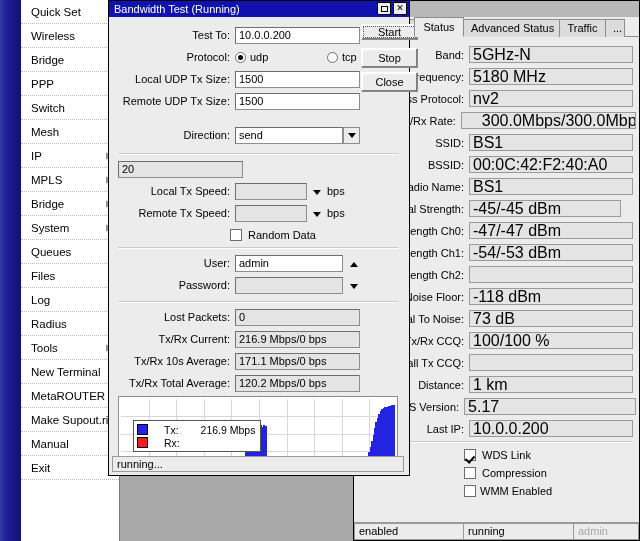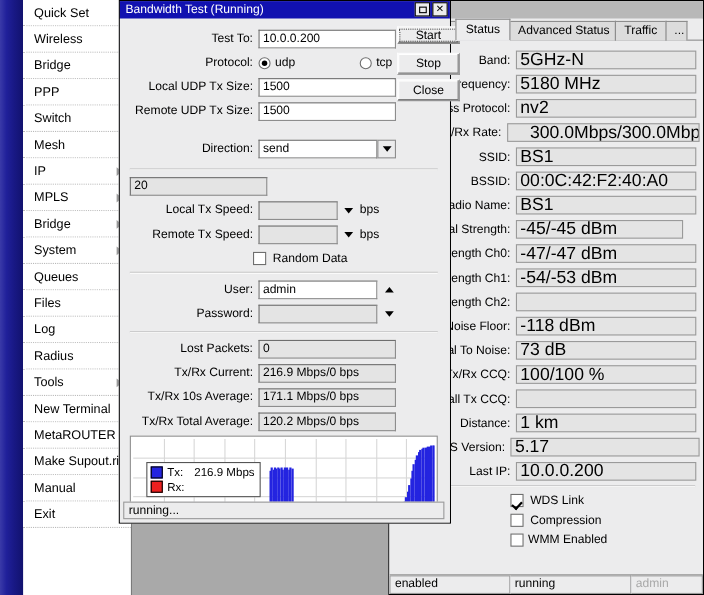--- a/index.html
+++ b/index.html
@@ -259,21 +259,21 @@
   #chart-legend {
     position: absolute;
     left: 14px; top: 23px;
     background: #ffffff;
     border: 1px solid #555;
     padding: 2px 5px 2px 3px;
     font-size: 10.5px;
     z-index: 5;
     box-sizing: border-box;
   }
-  .legend-row { display: flex; align-items: center; gap: 4px; height: 13px; }
+  .legend-row { display: flex; align-items: center; gap: 16px; height: 13px; }
   .swatch { width: 11px; height: 11px; border: 1px solid #000; box-sizing: border-box; }
   .swatch.tx { background: #2424e0; }
   .swatch.rx { background: #ee2020; }
 
   #bw-status {
     position: absolute;
     left: 3px; bottom: 3px;
     width: 292px; height: 16px;
     background: #ececed;
     border: 1px solid #9a9a9a;

